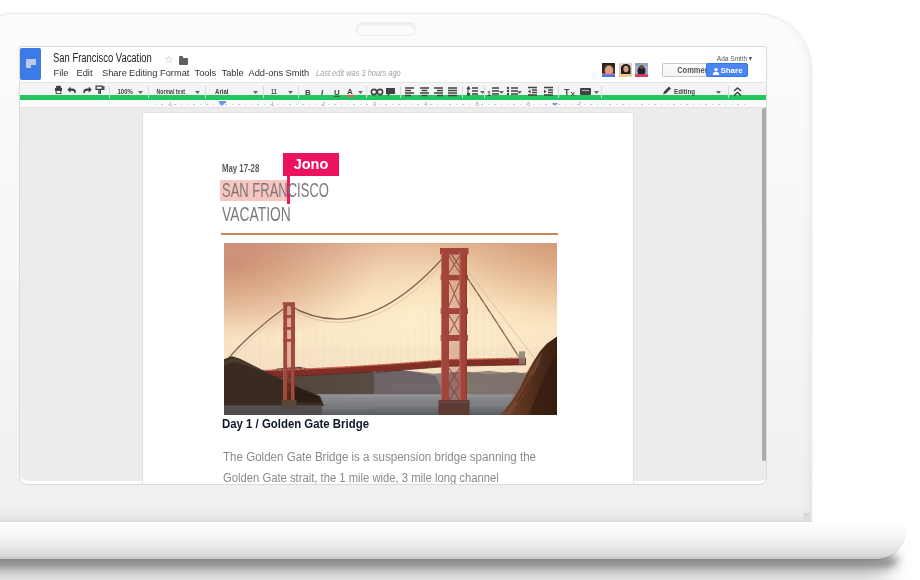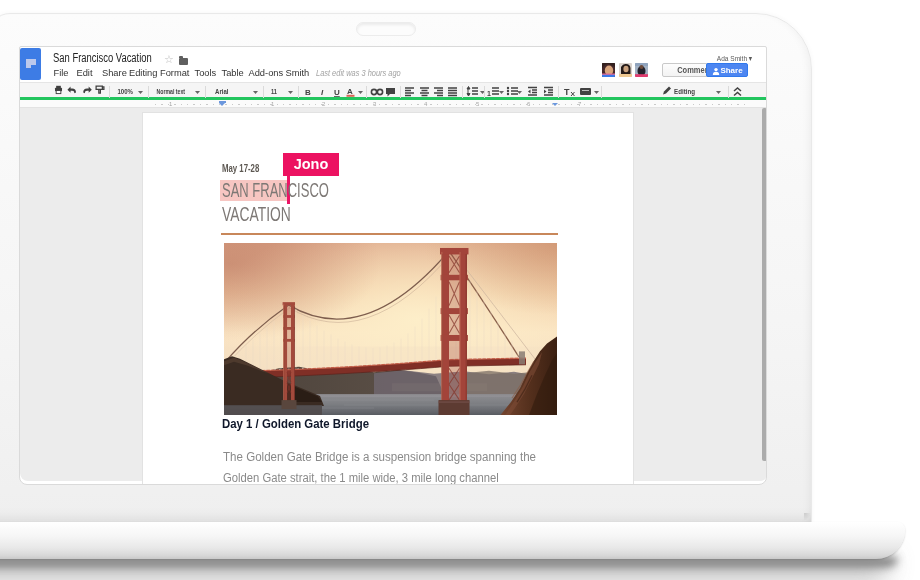--- a/index.html
+++ b/index.html
@@ -46,21 +46,21 @@
   #ada{left:672px;top:6.5px;font-size:8px;color:#5a5a5a;width:60px;text-align:right;}
   .avatar{top:15.5px;width:13px;height:14px;border-radius:1px;overflow:hidden;}
   .btn{top:16px;height:12px;border:1px solid #c9c9c9;border-radius:2px;background:linear-gradient(#fdfdfd,#f3f3f3);
        font-size:8.5px;font-weight:bold;color:#555;text-align:center;line-height:12px;}
   #sharebtn{left:686px;top:16px;width:40px;height:12px;border:1px solid #3079ed;border-radius:2px;
        background:#4d86f1;color:#fff;font-size:8px;font-weight:bold;text-align:center;line-height:13px;padding-left:0px;}
   #sharebtn svg{position:absolute;left:4.5px;top:3px;}
 
   
   #toolbar{left:0;top:35px;width:748px;height:18px;background:#f5f5f5;
-    border-top:1px solid #e5e5e5;border-bottom:3px solid #22c55e;box-sizing:border-box;}
+    border-top:1px solid #e5e5e5;border-bottom:5px solid #22c55e;box-sizing:border-box;}
 
   
   #ruler{left:0;top:53px;width:748px;height:8px;background:#fbfbfb;border-bottom:1px solid #e3e3e3;box-sizing:border-box;}
   .rnum{position:absolute;top:0.5px;font-size:6px;color:#a5a5a5;}
   #rticks{position:absolute;left:130px;top:57px;width:598px;height:1.4px;
      background:repeating-linear-gradient(90deg,transparent 0px,transparent 5px,#c9c9c9 5px,#c9c9c9 6.4px);}
   .rmark{position:absolute;top:3px;width:0;height:0;border-left:3px solid transparent;border-right:3px solid transparent;border-top:3.5px solid #6b97dd;}
 
   
   #docarea{left:0;top:61px;width:748px;height:373px;background:#ececec;border-radius:0 0 8px 8px;}

